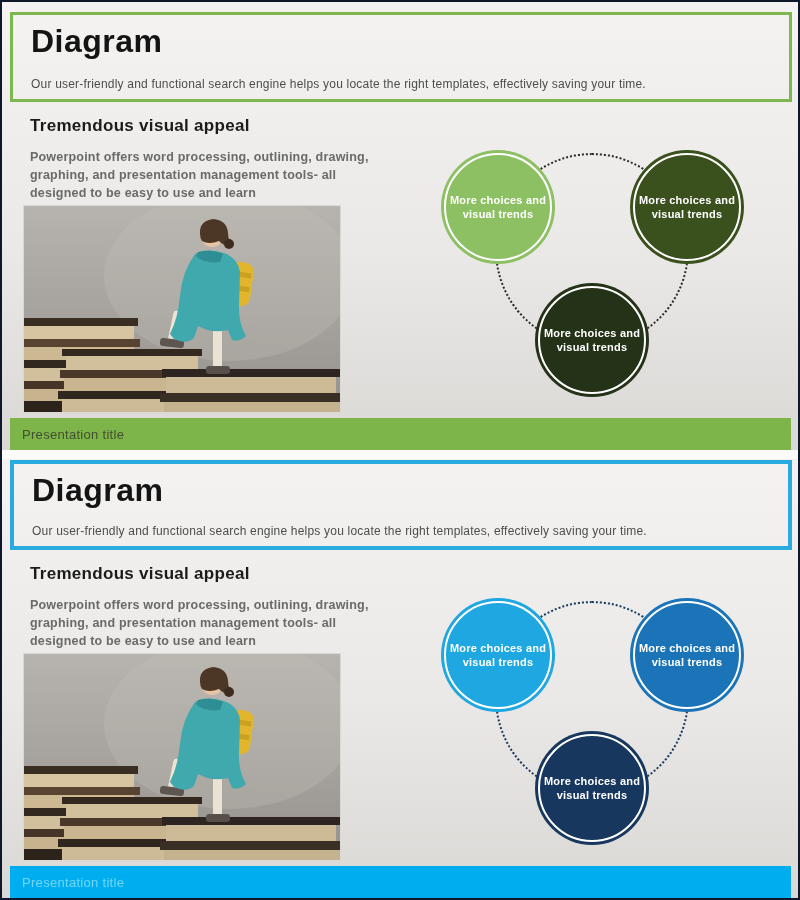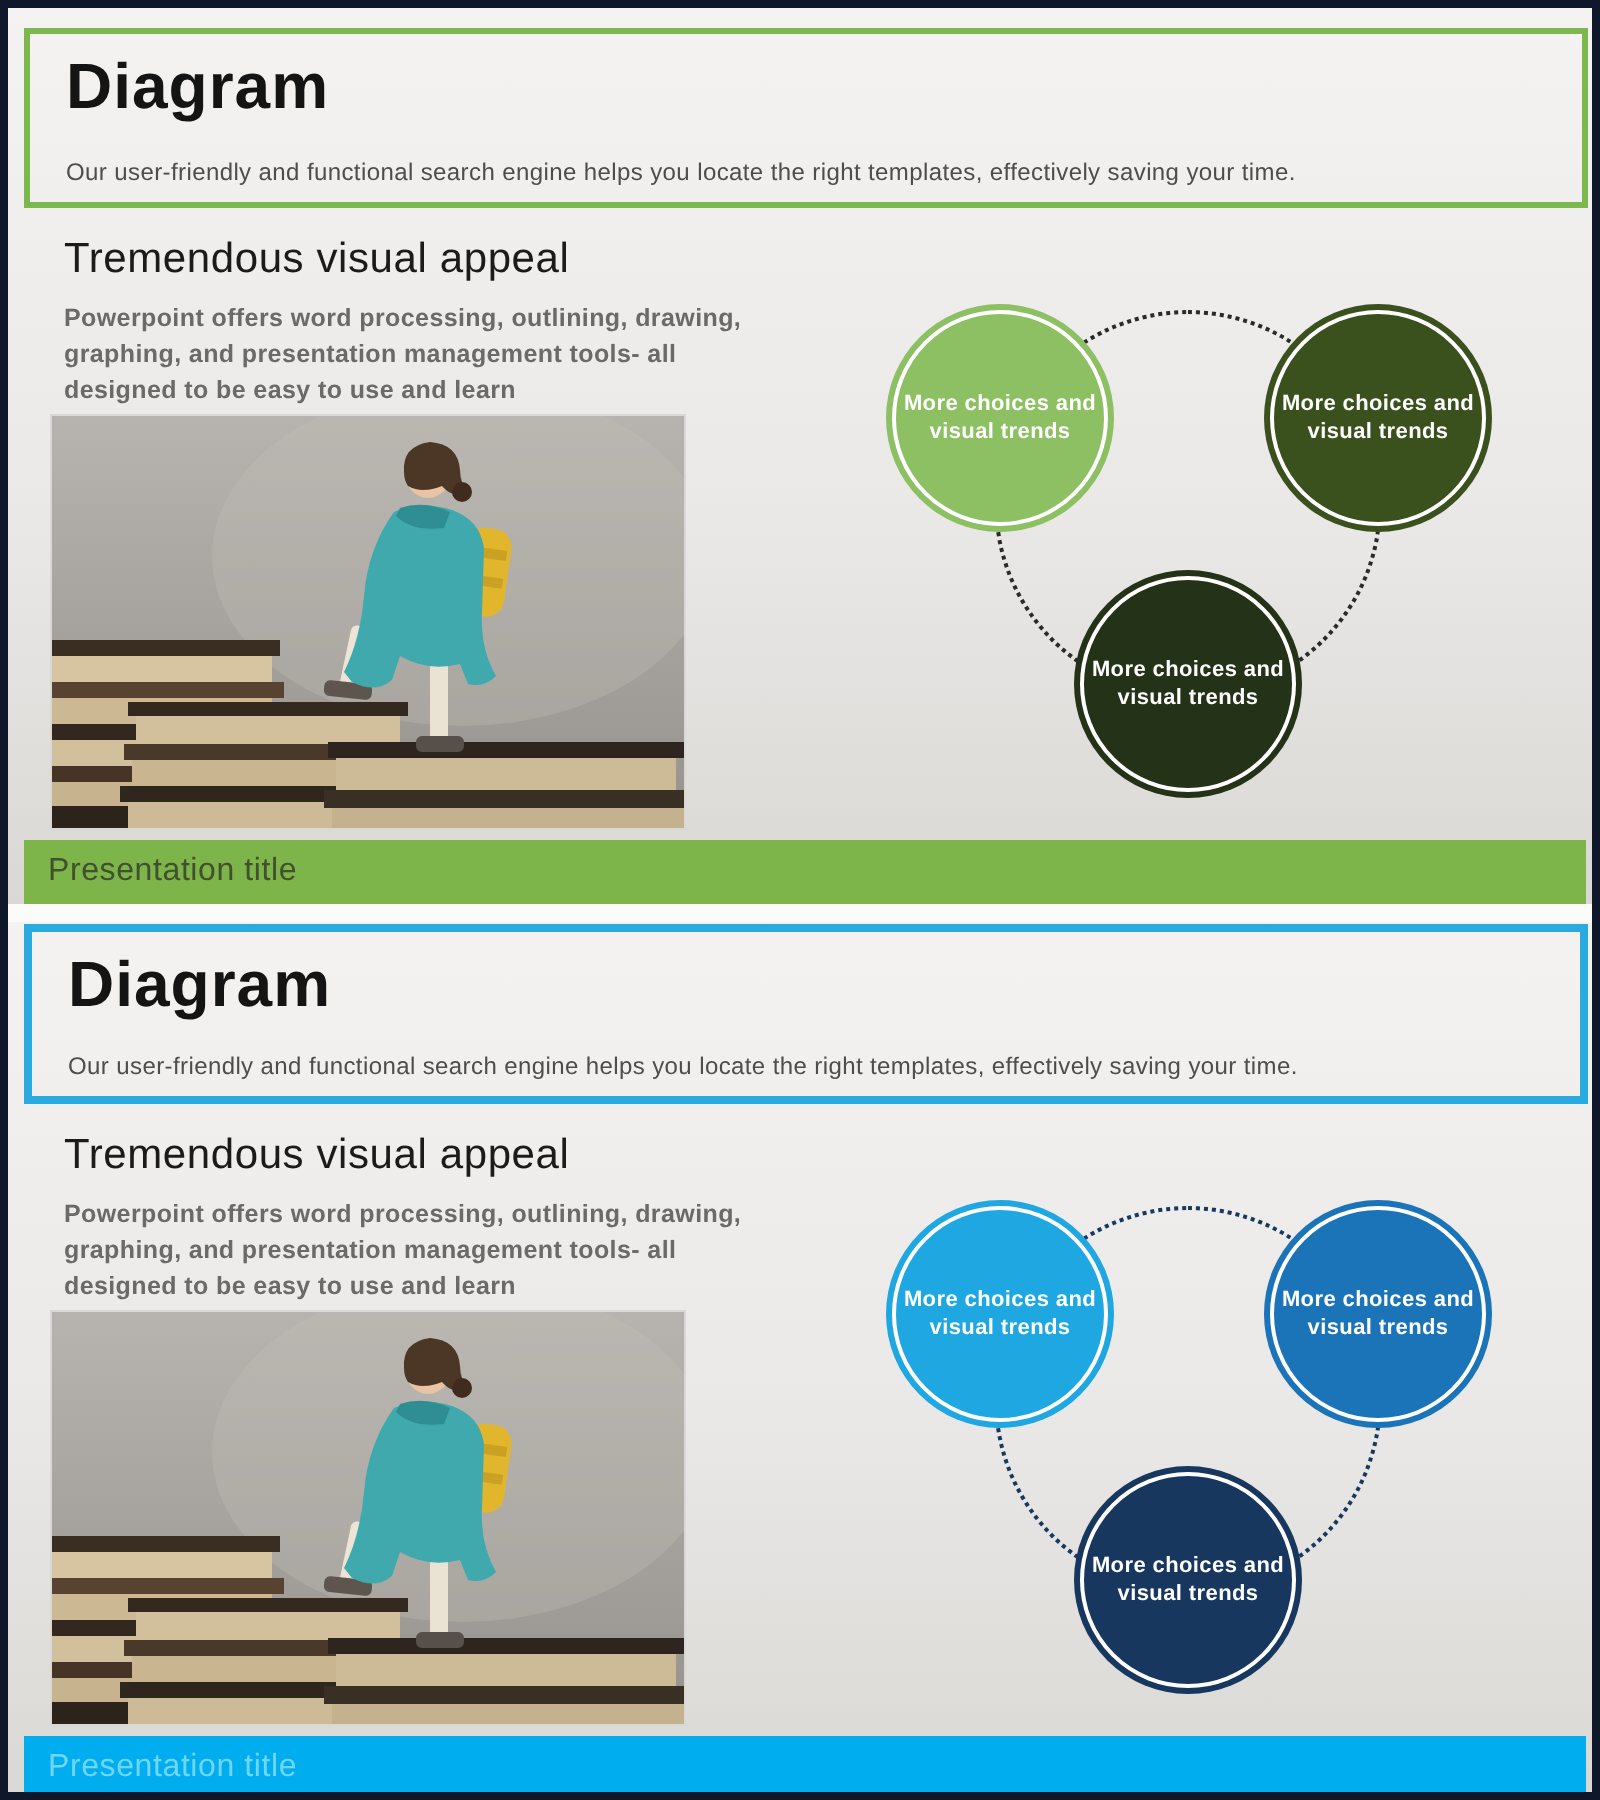--- a/index.html
+++ b/index.html
@@ -1,19 +1,19 @@
 <!DOCTYPE html>
 <html><head>
 <meta charset="utf-8">
 <style>
   html,body{margin:0;padding:0;background:#ffffff;}
   *{box-sizing:border-box;}
   .canvas{
     position:relative;width:800px;height:900px;
-    border:4px solid #0f172a;background:#fafaf9;overflow:hidden;
+    border:2px solid #0f172a;background:#fafaf9;overflow:hidden;
     font-family:"Liberation Sans","DejaVu Sans",sans-serif;
   }
   .slide{
     position:absolute;left:0;width:796px;height:448px;
     background:linear-gradient(180deg,#f4f3f2 0%,#eae9e7 55%,#d9d8d5 100%);
   }
   .slide--green{top:0;}
   .slide--blue{top:448px;}
   .gap-strip{position:absolute;left:0;top:0;width:100%;height:9px;background:#fbfbfa;}
   
@@ -27,21 +27,21 @@
     position:absolute;left:18px;top:8px;
     font-size:32px;font-weight:700;color:#141414;letter-spacing:.5px;
   }
   .subtitle{
     position:absolute;left:18px;bottom:8px;width:740px;
     font-size:12px;color:#4d4d4d;letter-spacing:.2px;
   }
   
   .section-heading{
     position:absolute;left:28px;top:114px;
-    font-size:21px;font-weight:400;color:#1b1b1b;letter-spacing:.3px;
+    font-size:17px;font-weight:700;color:#1b1b1b;letter-spacing:.3px;
   }
   .body-text{
     position:absolute;left:28px;top:146px;width:348px;
     font-size:12.5px;line-height:1.44;color:#6a6a6a;letter-spacing:.2px;font-weight:bold;
   }
   .photo{
     position:absolute;left:22px;top:204px;width:316px;height:206px;
     box-shadow:0 0 0 1px #d9d8d5;overflow:hidden;background:#a3a09b;
   }
   .photo svg{display:block;}
@@ -60,21 +60,21 @@
     font-size:11px;font-weight:700;line-height:1.3;letter-spacing:.2px;
   }
   .node--a{left:439px;top:148px;}
   .node--b{left:628px;top:148px;}
   .node--c{left:533px;top:281px;}
   
   .footer{
     position:absolute;left:8px;top:416px;width:781px;height:32px;
     display:flex;align-items:center;padding-left:12px;
   }
-  .footer-label{font-size:16px;letter-spacing:.3px;}
+  .footer-label{font-size:13px;letter-spacing:.3px;}
 </style>
 </head>
 <body>
 
 <div class="canvas">
 
   <section class="slide slide--green">
     <div class="header" style="border-color: rgb(124, 184, 78);">
       <div class="title">Diagram</div>
       <div class="subtitle">Our user-friendly and functional search engine helps you locate the right templates, effectively saving your time.</div>

